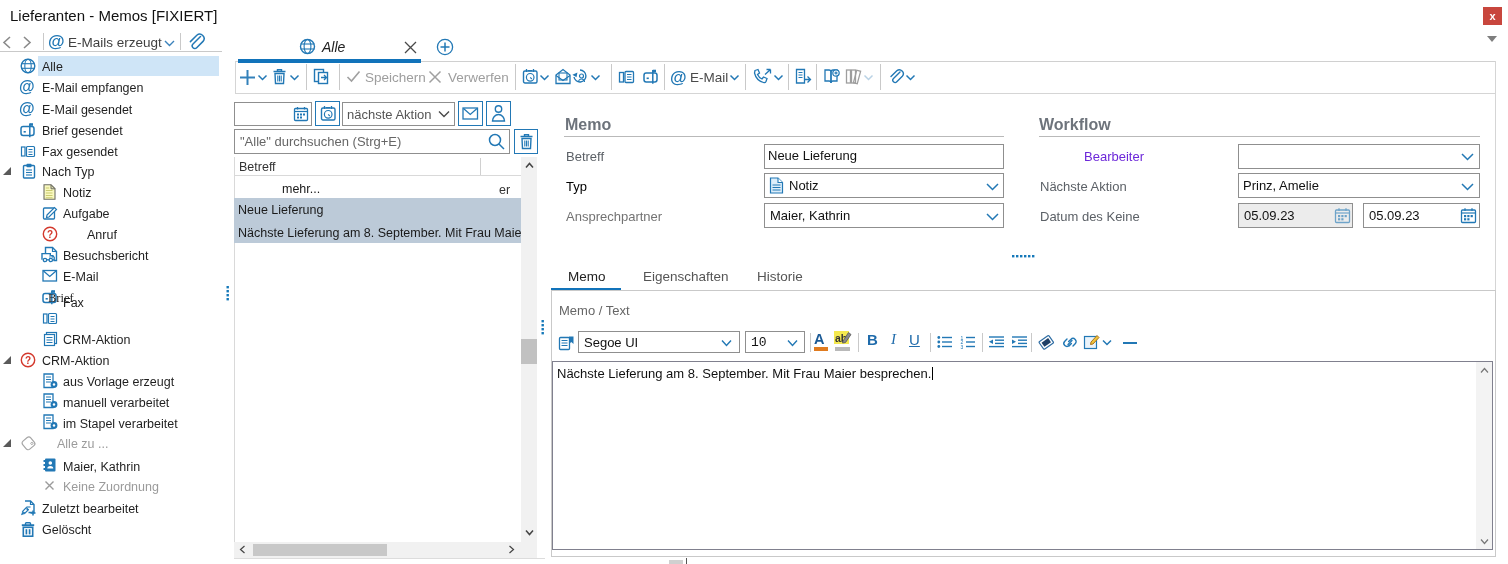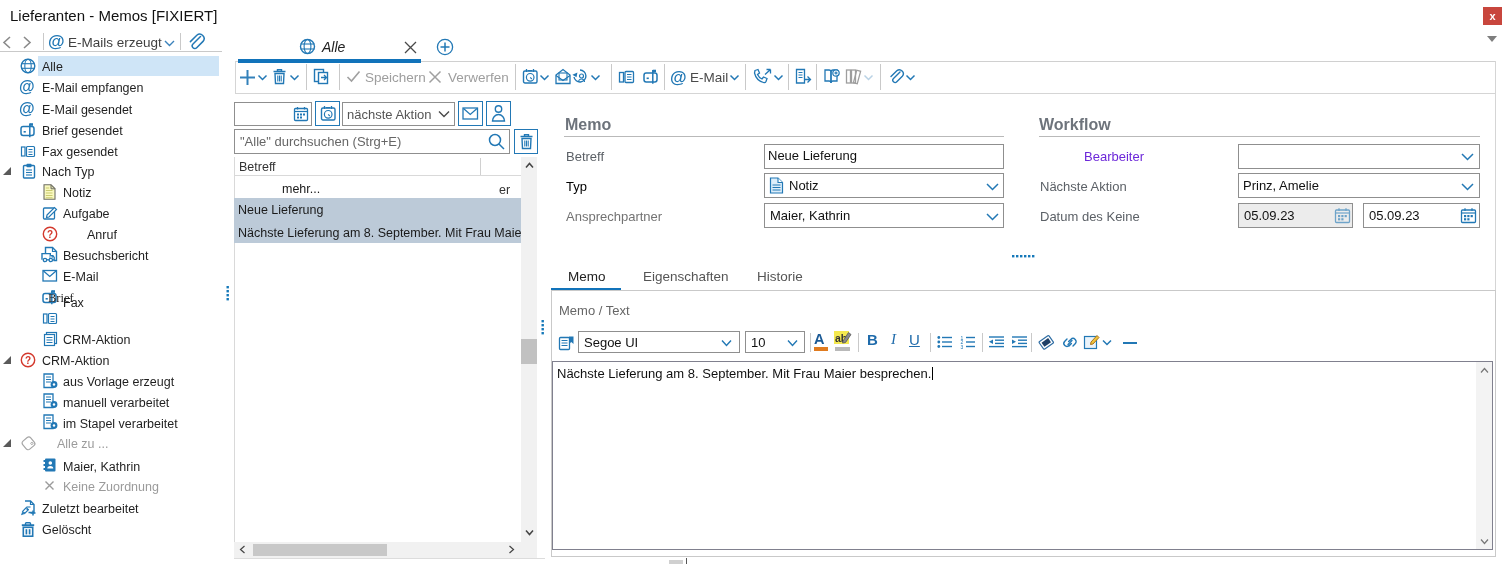--- a/index.html
+++ b/index.html
@@ -622,21 +622,21 @@
         <line x1="3.5" y1="8" x2="9.5" y2="8" stroke="#2278b5" stroke-width="1"></line>
         <line x1="3.5" y1="10.5" x2="9.5" y2="10.5" stroke="#2278b5" stroke-width="1"></line>
         <path d="M11,1.5 H15.5 V9 L13.25,7 L11,9 Z" fill="#2278b5"></path>
       </svg>
 <div class="abs" style="left:578px; top:331px; width:162px; height:22px; border:1px solid #8f8f8f; background:#fff;"></div>
 <div class="abs" style="left:584px; top:335px; font-size:13px; color:#111;">Segoe UI</div>
 <svg class="abs" style="left:720px; top:339px;" width="13" height="9">
         <polyline points="2,1.5 6.5,6.5 11,1.5" stroke="#2278b5" stroke-width="1.4" fill="none"></polyline>
       </svg>
 <div class="abs" style="left:745px; top:331px; width:60px; height:22px; border:1px solid #8f8f8f; background:#fff;"></div>
-<div class="abs" style="left:751px; top:335px; font-size:13px; color:#111;">10</div>
+<div class="abs" style="left:751px; top:335px; font-size:13px; color:#111;font-family:Liberation Mono, monospace;">10</div>
 <svg class="abs" style="left:786px; top:339px;" width="13" height="9">
         <polyline points="2,1.5 6.5,6.5 11,1.5" stroke="#2278b5" stroke-width="1.4" fill="none"></polyline>
       </svg>
 <div class="abs sep" style="left:810px; top:333px; height:19px;"></div>
 
 <div class="abs" style="left:814px; top:331px; font-size:14.5px; font-weight:bold; color:#1b5a96;">A</div>
 <div class="abs" style="left:814px; top:347px; width:14px; height:3.5px; background:#e07b1f;"></div>
 
 <div class="abs" style="left:834px; top:331px; width:15px; height:13px; background:#f5e94f;"></div>
 <div class="abs" style="left:835px; top:332px; font-size:10.5px; font-weight:bold; color:#333;">ab</div>

